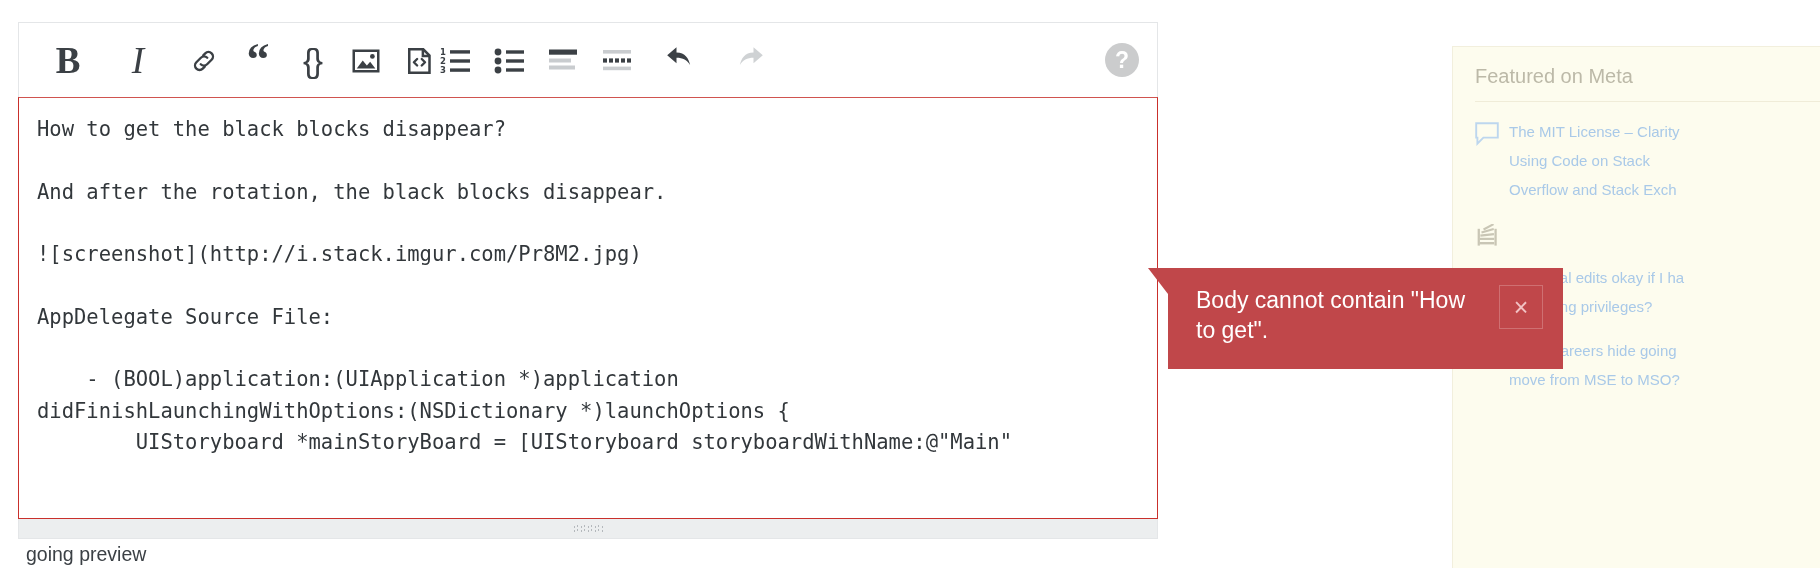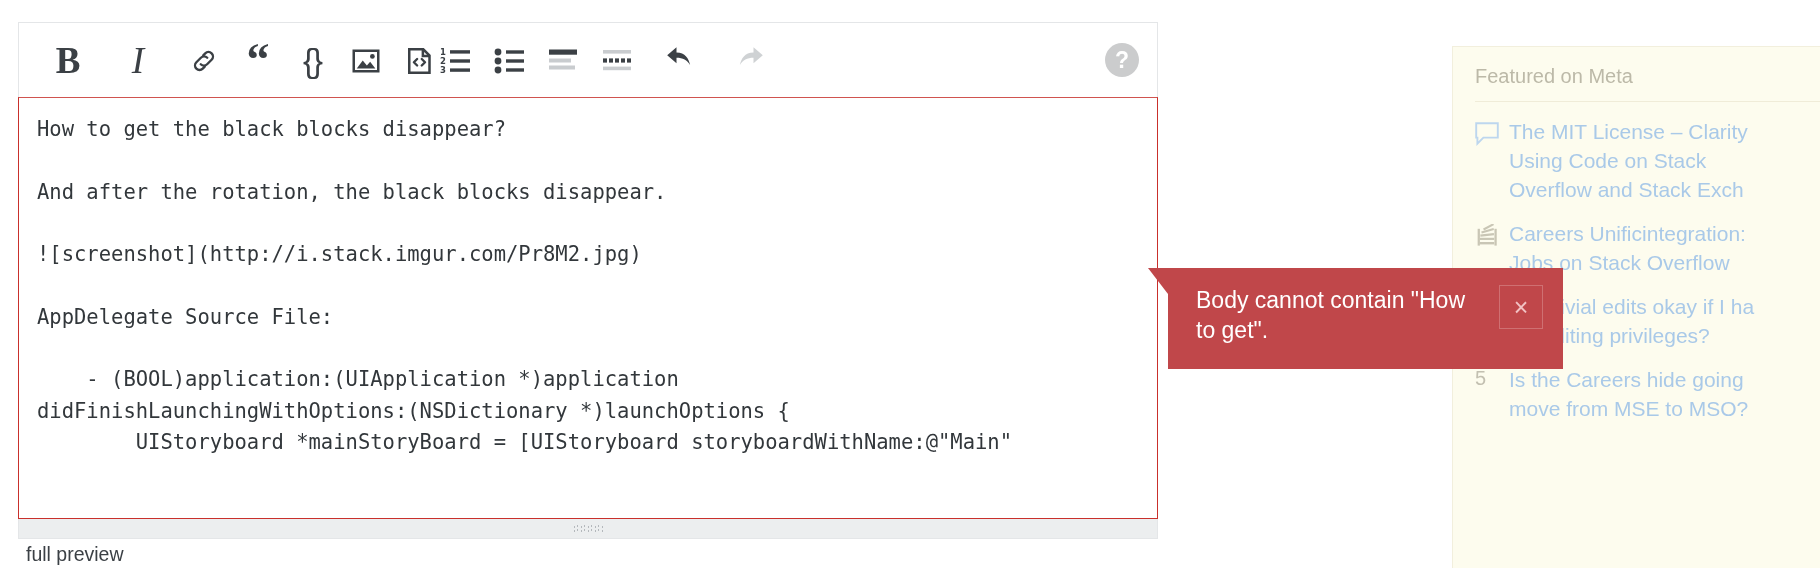--- a/index.html
+++ b/index.html
@@ -190,21 +190,21 @@
   }
   .side-score {
     width: 34px;
     flex: 0 0 34px;
     font-size: 20px;
     color: #c3c0b1;
     text-align: left;
     padding-top: 2px;
   }
   .side-link {
-    font-size: 21px;
+    font-size: 15px;
     line-height: 29px;
     color: #a9c9e8;
     white-space: pre-line;
   }
 
   
   #error-tooltip {
     position: absolute;
     left: 1168px;
     top: 268px;
@@ -273,22 +273,20 @@
           <rect x="4" y="15" width="12" height="2"></rect>
           <rect x="4" y="11.5" width="12" height="1.8"></rect>
           <rect x="4.4" y="8.2" width="11.4" height="1.8" transform="rotate(-6 10 9)"></rect>
           <rect x="5.2" y="4.8" width="10.6" height="1.8" transform="rotate(-16 10 5.6)"></rect>
           <rect x="6.6" y="1.6" width="9.4" height="1.8" transform="rotate(-28 11 2.4)"></rect>
           <rect x="2.2" y="4" width="1.9" height="14"></rect>
           <rect x="16.2" y="4" width="1.9" height="14"></rect>
         </g>
       </svg>
     </span>
-    <span class="side-link">Careers Unificintegration:
-Jobs on Stack Overflow</span>
   </div>
 
   <div class="side-item">
     <span class="side-score">36</span>
     <span class="side-link">Are trivial edits okay if I ha
 full editing privileges?</span>
   </div>
 
   <div class="side-item">
     <span class="side-score">5</span>
@@ -436,18 +434,18 @@
     - (BOOL)application:(UIApplication *)application
 didFinishLaunchingWithOptions:(NSDictionary *)launchOptions {
         UIStoryboard *mainStoryBoard = [UIStoryboard storyboardWithName:@"Main"</div>
   </div>
 
   <div id="resize-grip">
     <span class="dots"></span>
   </div>
 </div>
 
-<div id="hide-preview">full preview</div>
+<div id="hide-preview">going preview</div>
 
 <div id="error-tooltip">
   <div id="error-message">Body cannot contain "How to get".</div>
   <div id="error-close">×</div>
 </div>
 
 </body></html>

